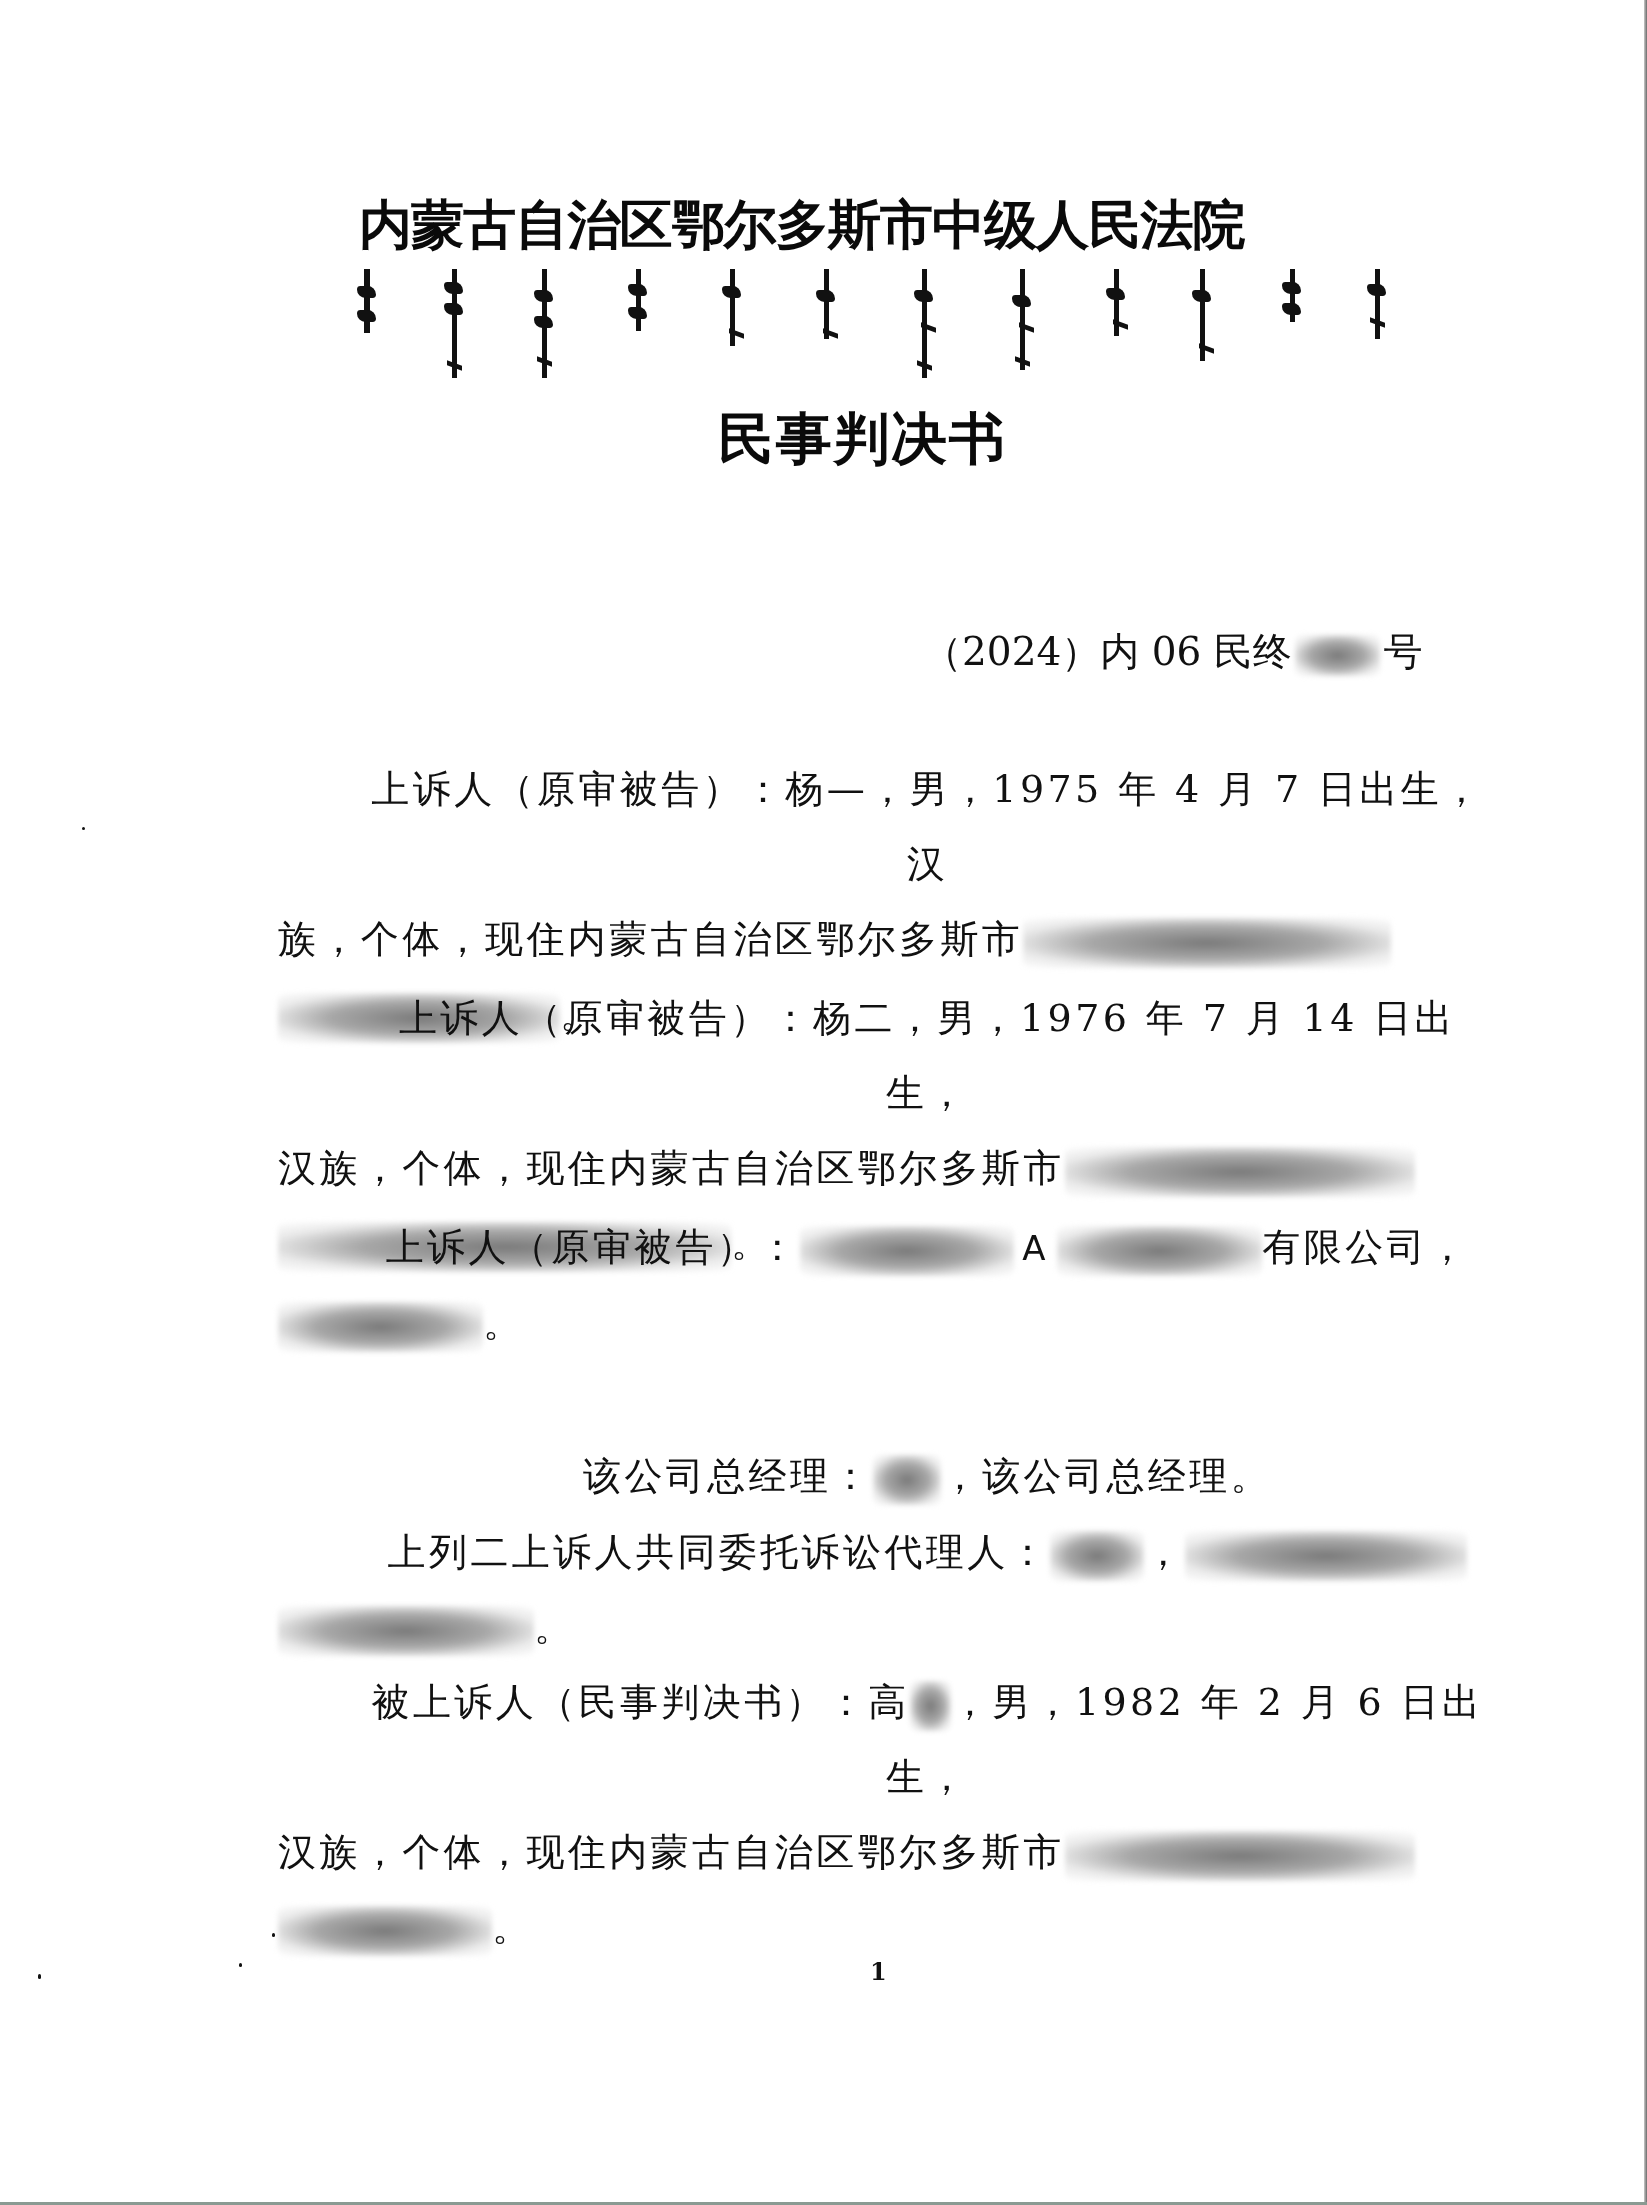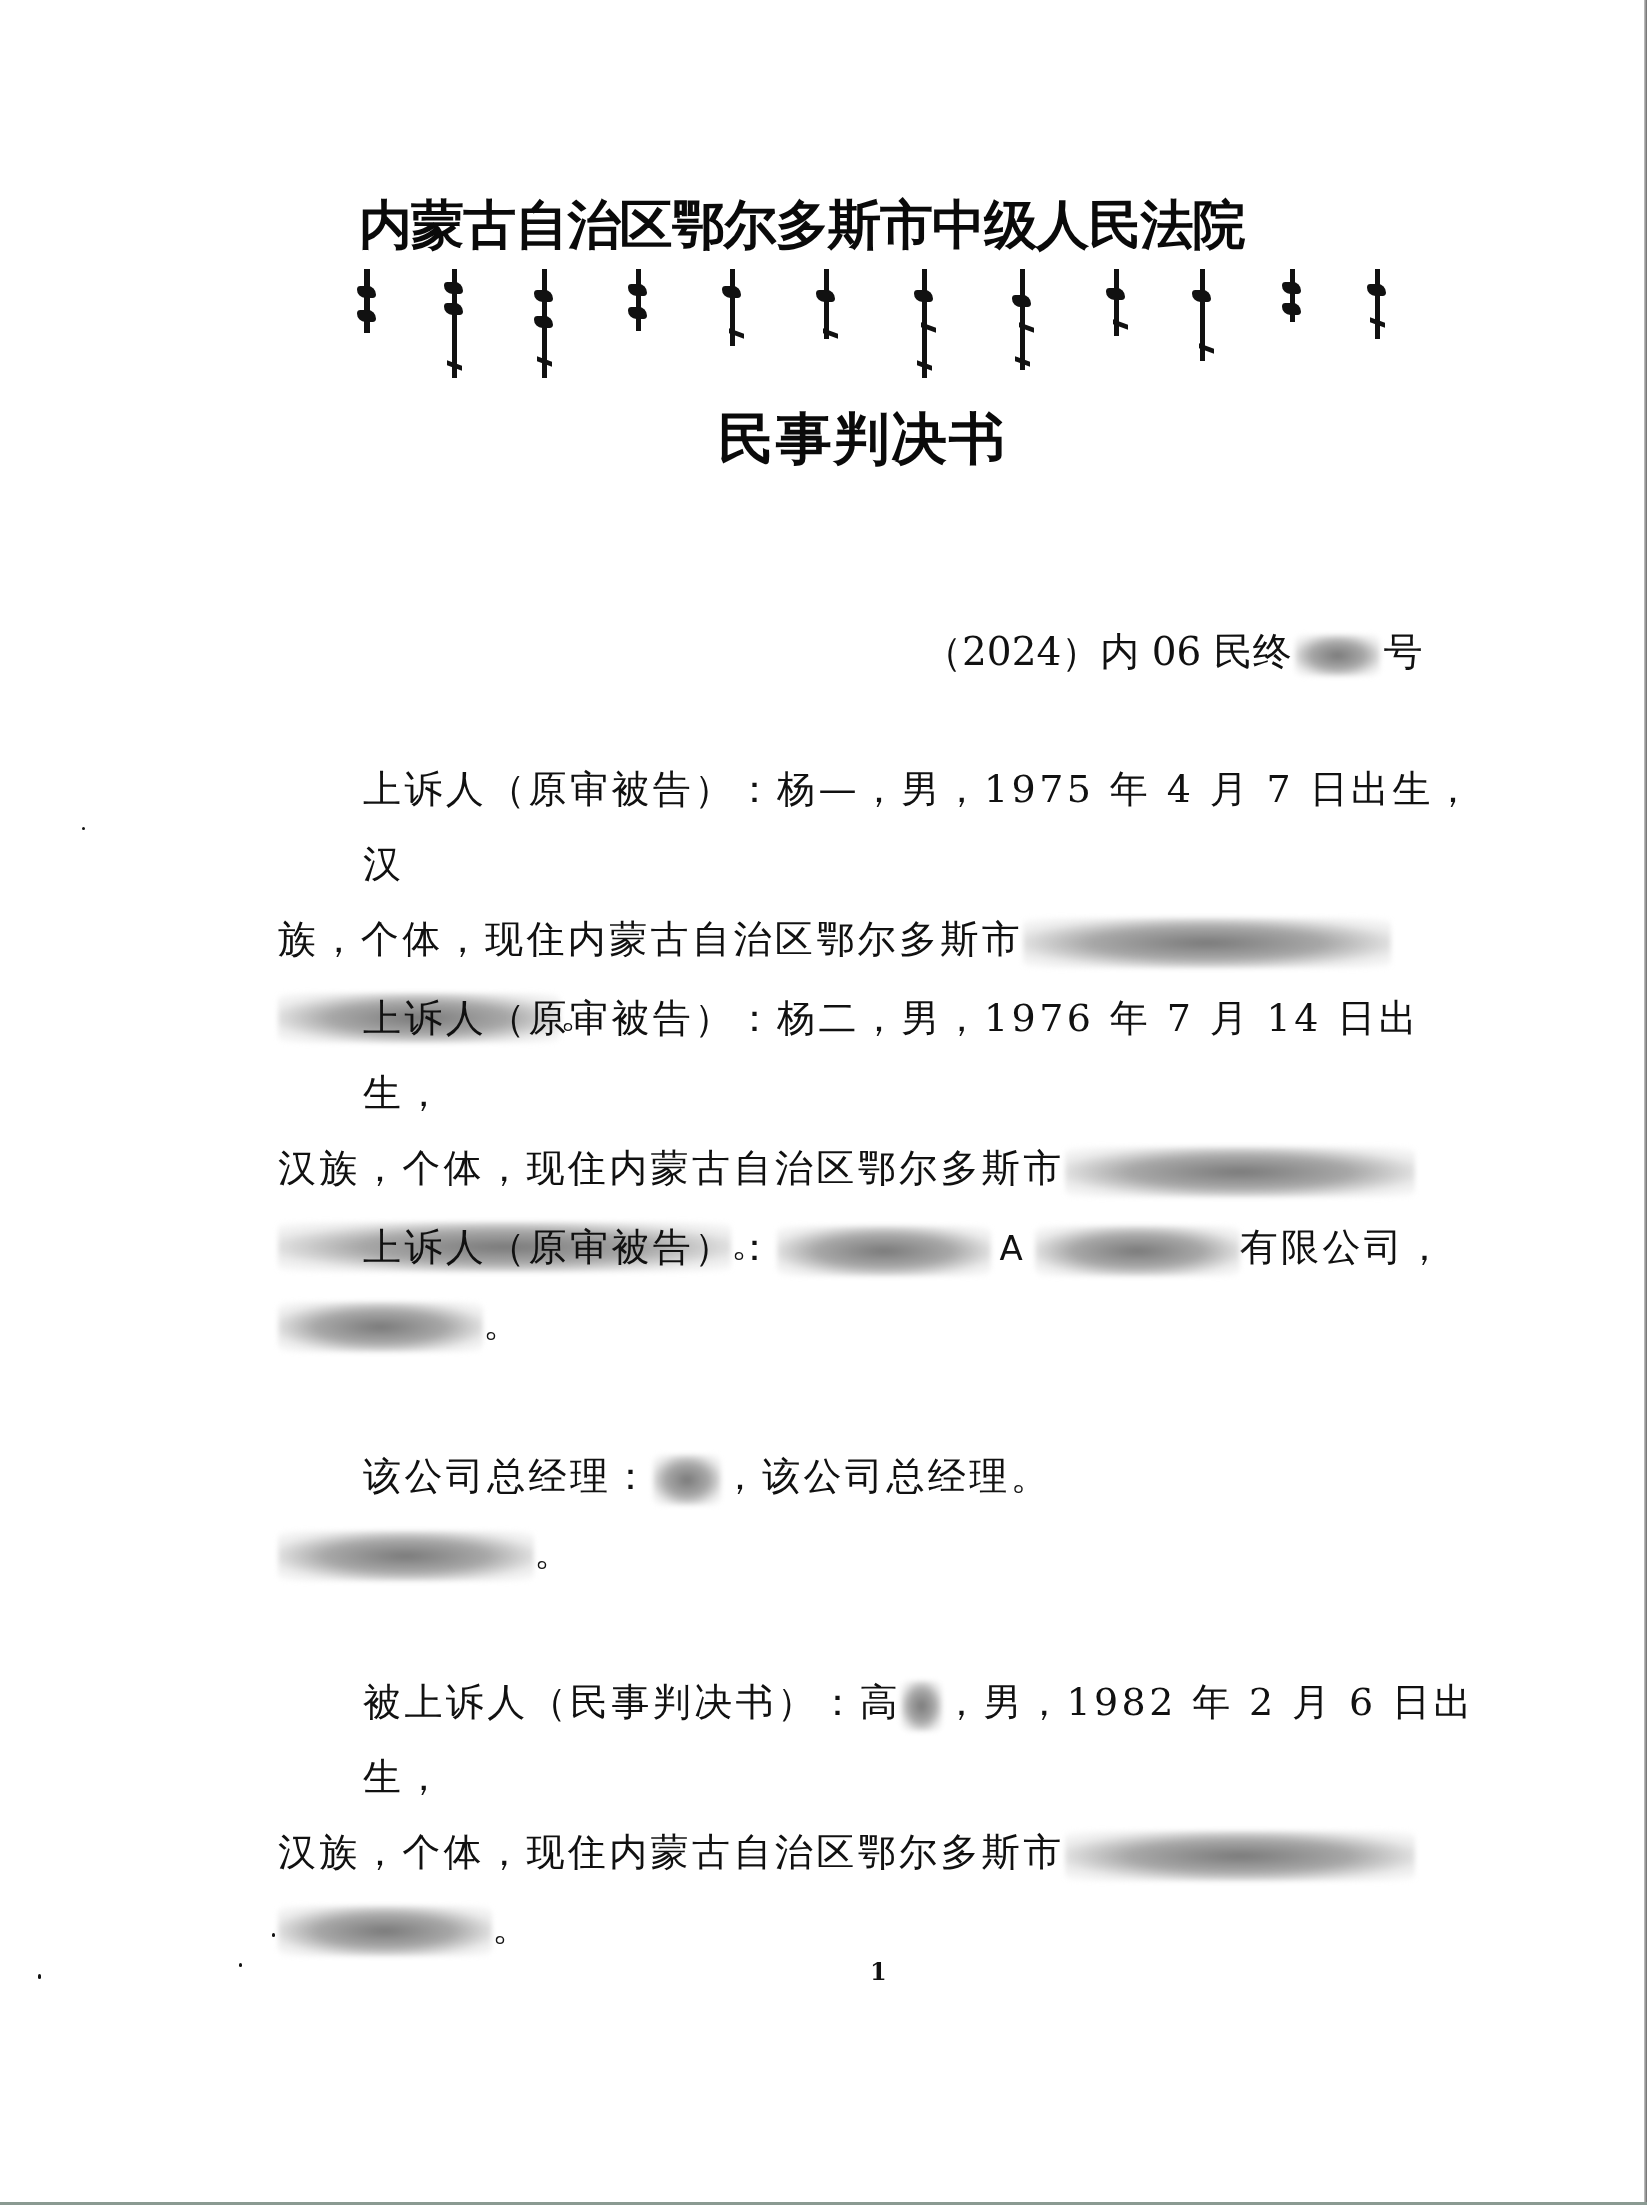--- a/index.html
+++ b/index.html
@@ -55,21 +55,21 @@
     display: inline-block; vertical-align: middle;
     background: radial-gradient(ellipse at center, #7a7a7a 0%, #a8a8a8 45%, rgba(220,220,220,0.6) 75%, rgba(255,255,255,0) 100%);
     filter: blur(2.6px);
     border-radius: 6.8px;
   }
   .para {
     position: absolute; left: 278px; width: 1214px;
     font-size: 38px; line-height: 75px;
     letter-spacing: 3.4px;
   }
-  .indent { padding-left: 85px; }
+  .indent { padding-left: 85px; text-align: center; }
   .page-num {
     position: absolute; left: 870px; top: 1957px;
     font-size: 24px; font-weight: bold;
   }
   .speck { position: absolute; background: #111; border-radius: 1.7px; }
 </style>
 </head>
 <body>
 
 <div class="page-edge-right"></div>
@@ -165,20 +165,21 @@
 <div class="para" style="top:1210px">
   <div class="indent"><span>上诉人（原审被告）：</span><span class="redact" style="width:214px;height:50px"></span><span style="font-family:'DejaVu Sans',sans-serif;font-size:34px;padding:0 8.5px">A</span><span class="redact" style="width:205px;height:50px"></span><span>有限公司，</span></div>
   <div><span class="redact" style="width:205px;height:50px"></span><span>。</span></div>
 </div>
 
 <div class="para" style="top:1439px">
   <div class="indent"><span>该公司总经理：</span><span class="redact" style="width:68px;height:50px" title="[redacted]"></span><span>，该公司总经理。</span></div>
 </div>
 
 <div class="para" style="top:1515px">
+  <div class="indent"><span>上列二上诉人共同委托诉讼代理人：</span><span class="redact" style="width:94px;height:50px" title="[redacted]"></span><span>，</span><span class="redact" style="width:282px;height:50px" title="[redacted law firm]"></span></div>
   <div><span class="redact" style="width:256px;height:50px"></span><span>。</span></div>
 </div>
 
 <div class="para" style="top:1665px">
   <div class="indent"><span>被上诉人（民事判决书）：高</span><span class="redact" style="width:41px;height:50px" title="[redacted]"></span><span>，男，1982 年 2 月 6 日出生，</span></div>
   <div><span>汉族，个体，现住内蒙古自治区鄂尔多斯市</span><span class="redact" style="width:350px;height:50px" title="[redacted address]"></span></div>
   <div><span class="redact" style="width:214px;height:50px"></span><span>。</span></div>
 </div>
 
 <div class="speck" style="left:82px;top:827px;width:2.6px;height:3.4px"></div>

